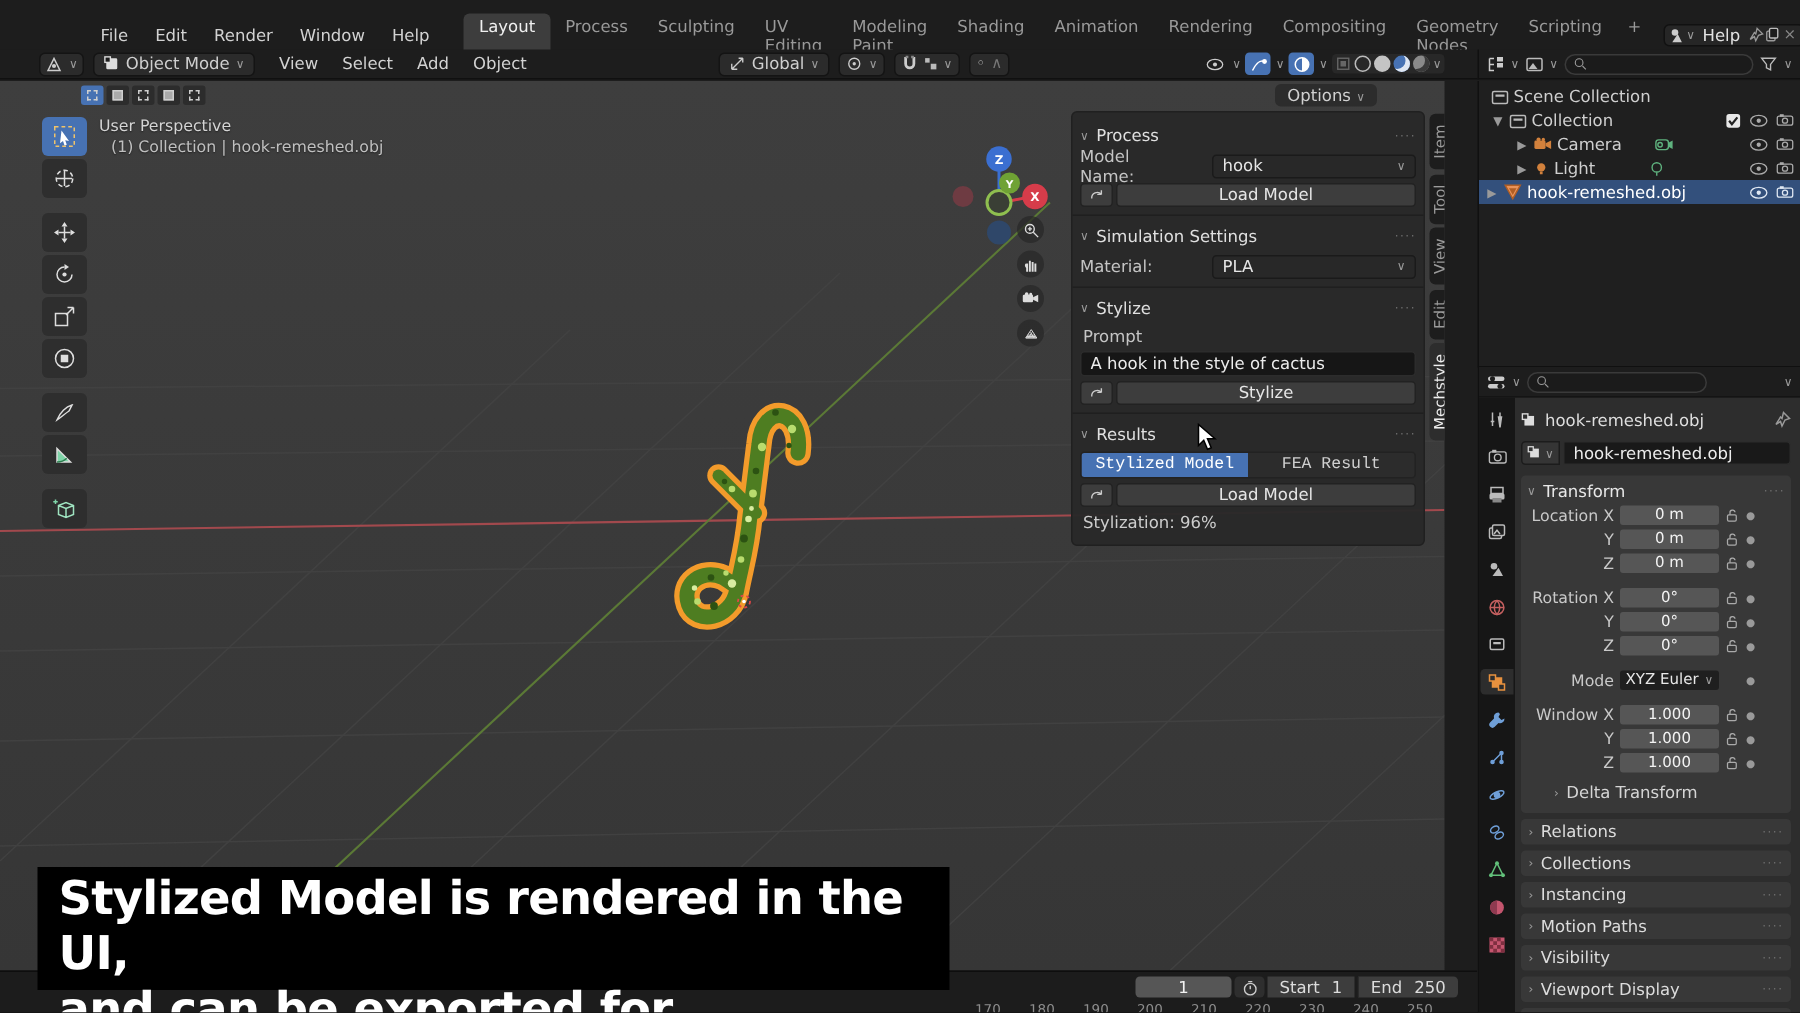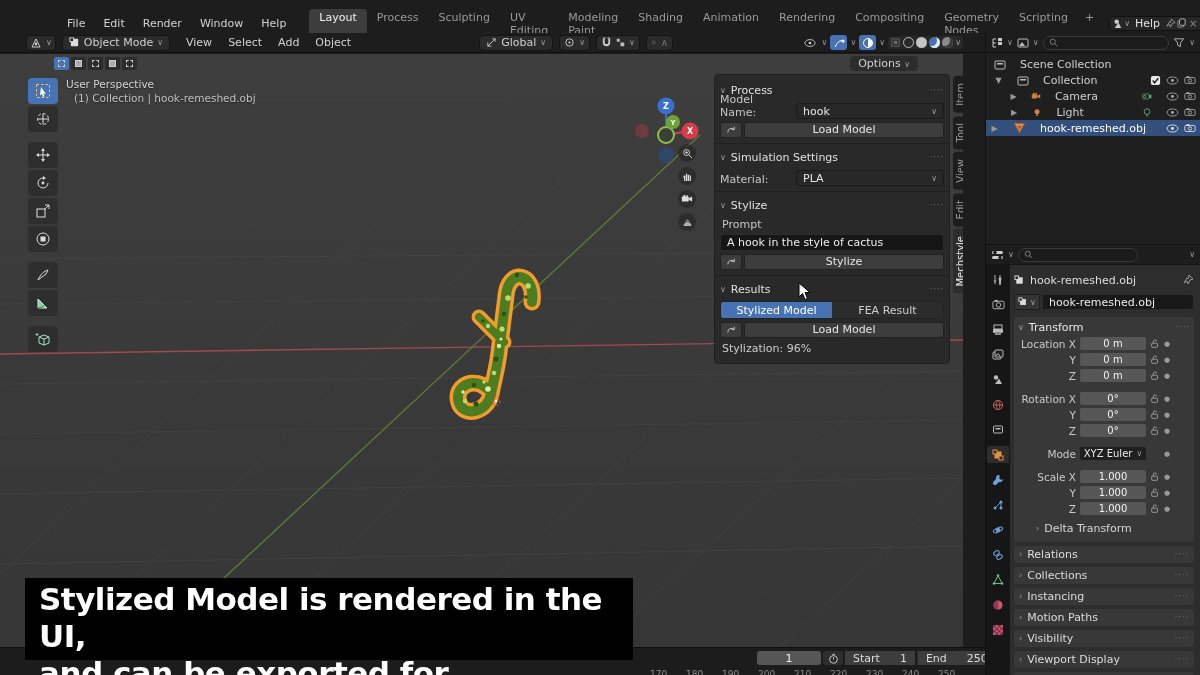--- a/index.html
+++ b/index.html
@@ -53,54 +53,54 @@
   .tool-btn { width:30px; height:26px; background:#2e2e2e; border-radius:4px; display:flex; align-items:center; justify-content:center; }
   .tool-btn.active { background:#4772b3; }
   .tool-gap { height:6px; }
   .nav-gizmo { position:absolute; left:618px; top:22px; }
   .vp-sidebtns { position:absolute; left:678px; top:90px; display:flex; flex-direction:column; gap:5px; }
   .vp-sbtn { width:18px; height:18px; border-radius:50%; background:rgba(40,40,40,.75); display:flex; align-items:center; justify-content:center; }
   
   .npanel { position:absolute; left:714px; top:20px; width:236px; background:rgba(41,41,41,.96); border:1px solid #202020; border-radius:4px; padding:4px 5px 8px 5px; }
   .np-sec-head { display:flex; align-items:center; height:17px; color:#e0e0e0; gap:5px; margin-top:3px; }
   .np-grip { margin-left:auto; color:#6e6e6e; font-size:8px; letter-spacing:1px; }
-  .np-row { display:flex; align-items:flex-end; height:17px; margin:3px 0; gap:4px; }
+  .np-row { display:flex; align-items:center; height:17px; margin:3px 0; gap:16px; }
   .np-lab { width:72px; color:#c5c5c5; }
   .np-dd { flex:1; background:#282828; border:1px solid #1a1a1a; border-radius:3px; height:16px; display:flex; align-items:center; padding:0 6px; color:#e6e6e6; }
   .np-dd .chev { margin-left:auto; }
   .btn-row { display:flex; gap:2px; margin:3px 0; }
   .mini-btn { width:22px; height:16px; background:#3d3d3d; border:1px solid #222; border-radius:3px; display:flex; align-items:center; justify-content:center; }
   .wide-btn { flex:1; height:16px; background:#3d3d3d; border:1px solid #222; border-radius:3px; display:flex; align-items:flex-start; justify-content:center; color:#e6e6e6; }
   .np-sep { height:1px; background:#1f1f1f; margin:5px -5px; }
   .prompt-lab { color:#c5c5c5; margin:4px 0 3px 2px; }
   .prompt-input { width:100%; background:#161616; border:1px solid #2c2c2c; border-radius:3px; height:17px; color:#ececec; font-family:inherit; font-size:11px; padding:0 6px; }
   .seg-row { display:flex; margin:3px 0; border-radius:3px; overflow:hidden; border:1px solid #222; }
-  .seg { flex:1; height:16px; display:flex; align-items:center; justify-content:center; background:#2c2c2c; color:#cfcfcf; }
+  .seg { flex:1; height:16px; display:flex; align-items:center; justify-content:center; background:#2c2c2c; color:#cfcfcf;font-family:Liberation Mono, monospace; }
   .seg.on { background:#4772b3; color:#fff; }
   .np-text { color:#cdcdcd; margin:4px 0 0 2px; }
   .red-tick { position:absolute; right:-1px; width:6px; height:2px; background:#c0392b; }
   
   .side-tabs { position:absolute; left:953px; top:22px; display:flex; flex-direction:column; gap:3px; }
   .side-tab { writing-mode:vertical-rl; transform:rotate(180deg); background:#1d1d1d; color:#9c9c9c; padding:7px 2px; border-radius:0 4px 4px 0; font-size:10px; }
   .side-tab.active { background:#2d2d2d; color:#efefef; }
   
   .caption { position:absolute; left:25px; top:578px; width:608px; height:82px; background:#000; padding:3px 14px; z-index:30; }
   .caption div { color:#fff; font-weight:bold; font-size:31px; line-height:37px; letter-spacing:-.5px; }
   
   .timeline { position:absolute; left:0; top:647px; width:985px; height:28px; background:#1c1c1c; border-top:1px solid #0e0e0e; overflow:hidden; }
   .tl-controls { position:absolute; left:757px; top:3px; display:flex; align-items:center; gap:2px; }
   .frame-field { width:64px; height:14px; background:#565656; border-radius:3px; color:#f2f2f2; display:flex; align-items:center; justify-content:center; }
   .tl-btn { width:20px; height:14px; background:#2e2e2e; border-radius:3px; display:flex; align-items:center; justify-content:center; }
-  .se-field { height:14px; background:#3d3d3d; display:flex; align-items:center; gap:20px; padding:0 8px; color:#dcdcdc; }
+  .se-field { height:14px; background:#3d3d3d; display:flex; align-items:center; gap:8px; padding:0 8px; color:#dcdcdc; }
   .se-field:first-of-type { border-radius:3px 0 0 3px; }
   .tl-ticks { position:absolute; top:21px; left:0; width:985px; color:#8d8d8d; font-size:9px; }
   .tl-ticks span { position:absolute; }
   
   .outliner { position:absolute; left:985px; top:54px; width:215px; height:190px; background:#1f1f1f; border-left:1px solid #101010; padding-top:2px; }
-  .ol-row { display:flex; align-items:center; height:16px; padding-right:4px; color:#cfcfcf; gap:14px; }
+  .ol-row { display:flex; align-items:center; height:16px; padding-right:4px; color:#cfcfcf; gap:3px; }
   .ol-row.sel { background:#33507c; color:#fff; }
   .ol-arrow { width:9px; text-align:center; color:#9a9a9a; font-size:8px; }
   .ol-right { margin-left:auto; display:flex; gap:5px; align-items:center; }
   .props { position:absolute; left:985px; top:244px; width:215px; height:431px; background:#2d2d2d; border-left:1px solid #101010; border-top:1px solid #101010; }
   .props-header { height:20px; background:#1d1d1d; border-bottom:1px solid #141414; display:flex; align-items:center; gap:4px; padding:0 5px; }
   .props-tabs { position:absolute; left:0; top:20px; width:24px; bottom:0; background:#161616; display:flex; flex-direction:column; align-items:center; padding-top:6px; gap:8px; }
   .ptab { width:22px; height:17px; display:flex; align-items:center; justify-content:center; border-radius:3px 0 0 3px; }
   .ptab.active { background:#2d2d2d; }
   .props-content { position:absolute; left:24px; right:0; top:20px; bottom:0; padding:6px 6px 0 4px; overflow:hidden; }
   .crumb-row { display:flex; align-items:center; gap:5px; height:18px; color:#dedede; }
@@ -899,21 +899,21 @@
             <span class="f-lab">Mode</span>
             <div class="f-dd">
               <span>XYZ Euler</span>
               <span class="chev">∨</span>
             </div>
             <span style="width:10px"></span>
             <span class="f-dot">●</span>
           </div>
         <div class="group-gap"></div>
         <div class="f-row">
-            <span class="f-lab">Scale X</span>
+            <span class="f-lab">Window X</span>
             <div class="f-val">1.000</div>
             <svg width="10" height="10" viewBox="0 0 12 12">
               <rect x="2" y="5" width="7" height="5" rx="1" fill="none" stroke="#aaa"></rect>
               <path d="M4,5 V3.5 a2,2 0 0 1 4,-0.5" fill="none" stroke="#aaa"></path>
             </svg>
             <span class="f-dot">●</span>
           </div>
         <div class="f-row">
             <span class="f-lab">Y</span>
             <div class="f-val">1.000</div>

